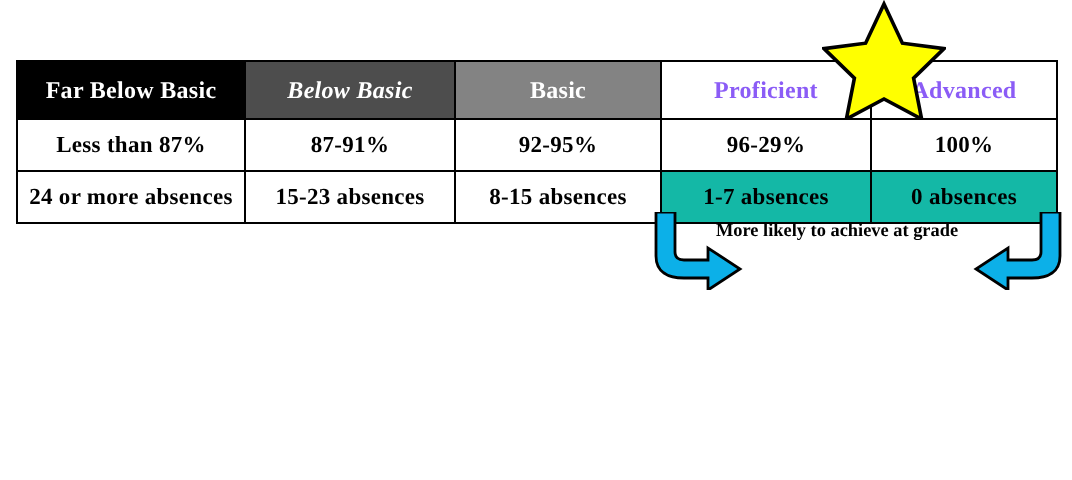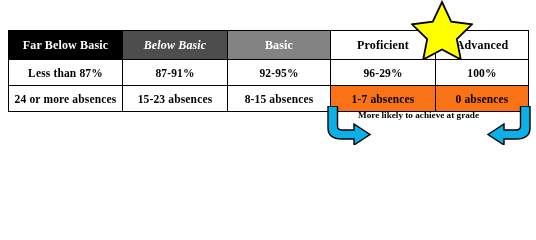--- a/index.html
+++ b/index.html
@@ -48,22 +48,22 @@
     height: 28px;
     font-size: 12px;
   }
   .perf-table tr.data-row td {
     height: 25px;
   }
 
   td.hdr-black   { background: #000000; color: #ffffff; }
   td.hdr-dgray   { background: #4d4d4d; color: #ffffff; font-style: italic; }
   td.hdr-lgray   { background: #838383; color: #ffffff; }
-  td.hdr-white   { background: #ffffff; color: #000000; }
-  td.cell-cyan   { background: #f97316; color: #000000; }
+  td.hdr-white   { background: #ffffff; color: #8b5cf6; }
+  td.cell-cyan   { background: #14b8a6; color: #000000; }
 
   
   col.c1 { width: 114px; }
   col.c2 { width: 105px; }
   col.c3 { width: 103px; }
   col.c4 { width: 105px; }
   col.c5 { width: 93px; }
 
   
   .star-wrap {

